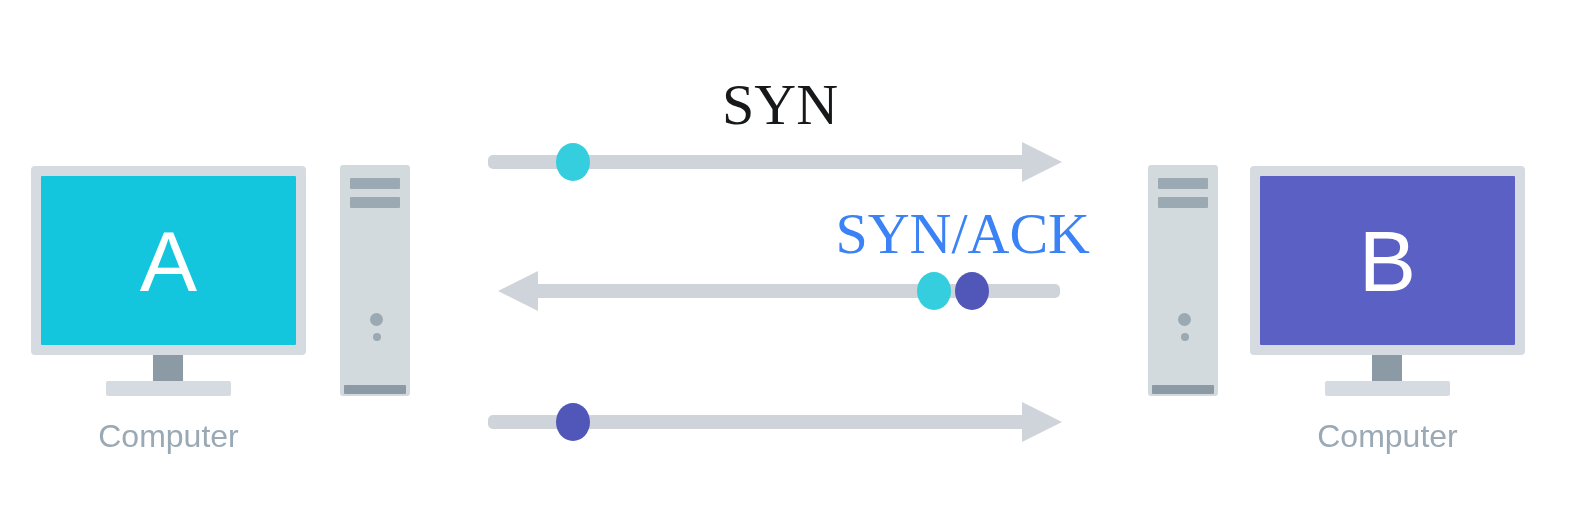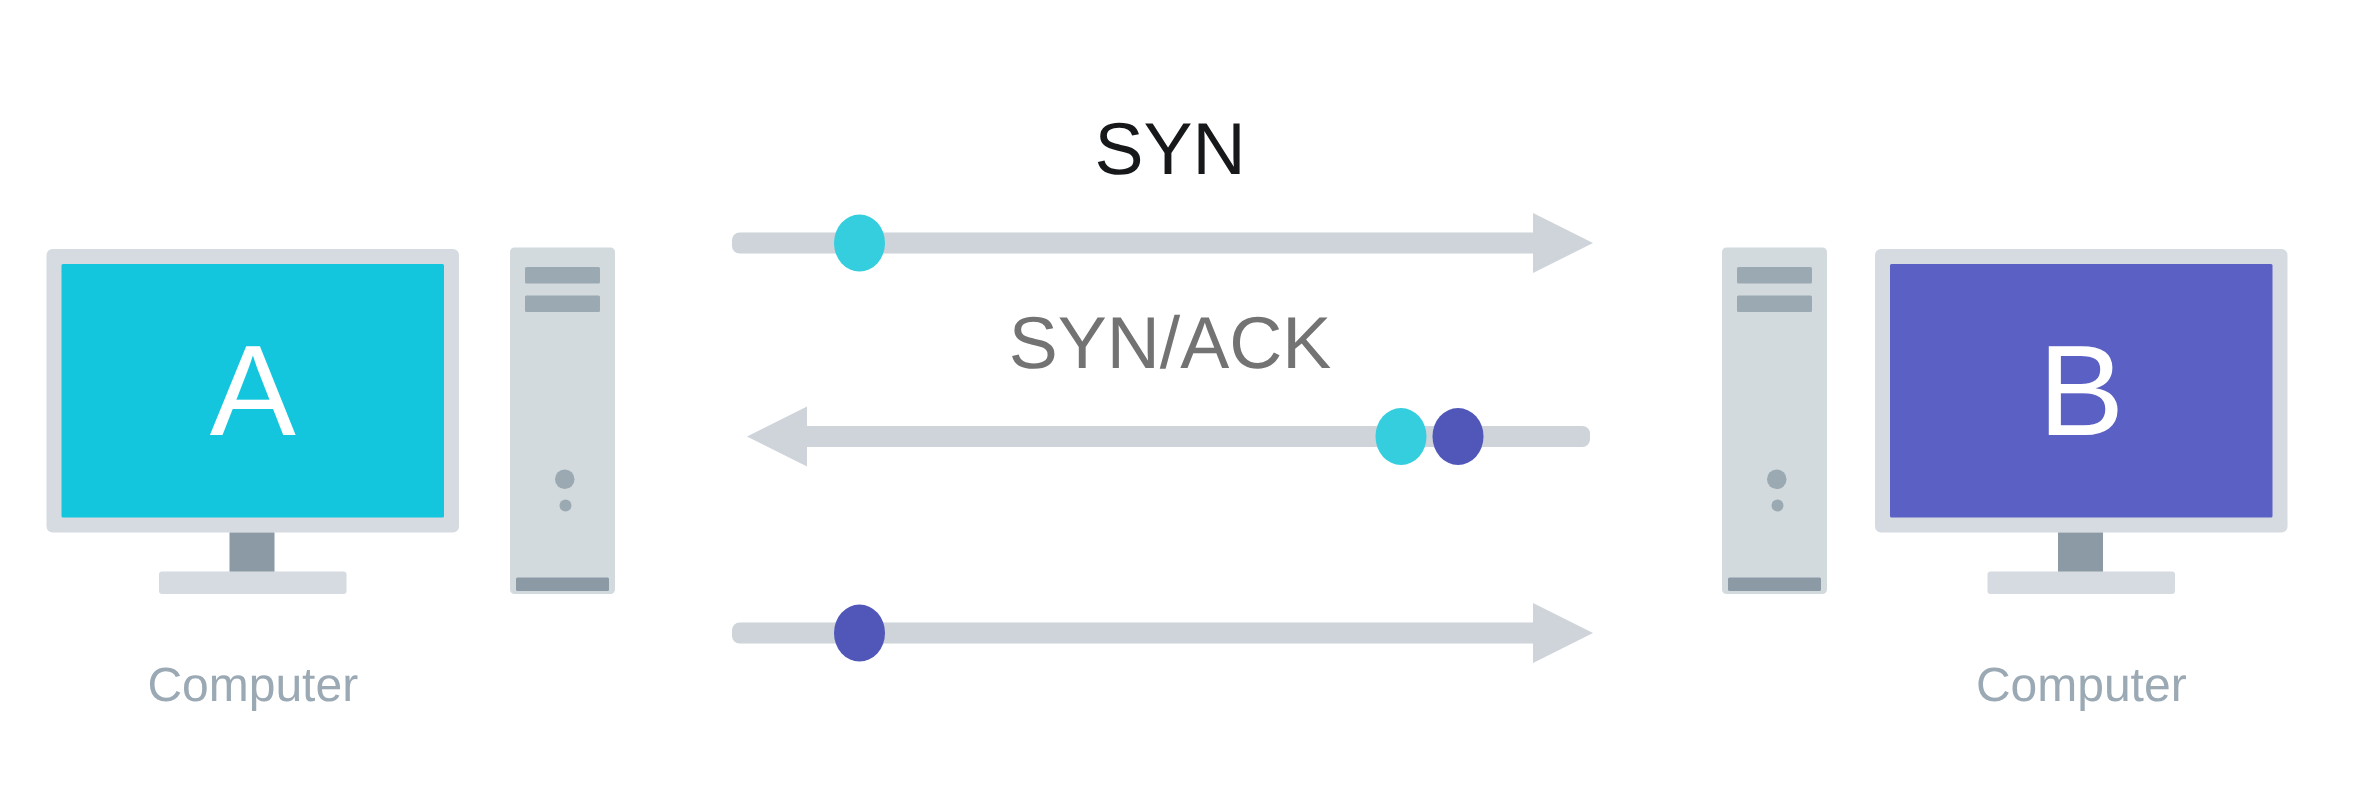--- a/index.html
+++ b/index.html
@@ -129,43 +129,42 @@
   .caption {
     position: absolute;
     top: 418px;
     width: 275px;
     text-align: center;
     color: #9aa9b4;
     font-size: 32px;
     font-weight: 400;
     font-family: "Liberation Sans", sans-serif;
     user-select: none;
-    margin-top: 20px;
   }
   .caption-left  { left: 31px; }
   .caption-right { left: 135px; }
 
   
   .msg {
     position: absolute;
     left: 470px;
     width: 620px;
     height: 110px;
   }
   .msg-label {
     position: absolute;
     top: 0;
     left: 0;
     width: 620px;
     text-align: center;
     color: #16181a;
-    font-size: 49px;
+    font-size: 58px;
     font-weight: 400;
     line-height: 1;
-    font-family: Liberation Sans, sans-serif;
+    font-family: Liberation Serif, serif;
     user-select: none;
   }
   .msg-svg {
     position: absolute;
     top: 62px;
     left: 0;
   }
 </style>
 </head>
 <body>
@@ -199,21 +198,21 @@
 
       <rect x="18" y="17" width="545" height="14" rx="5" fill="#ced4da"></rect>
 
       <path d="M 552 4 L 592 24 L 552 44 Z" fill="#ced4da"></path>
 
       <ellipse cx="103" cy="24" rx="17" ry="19" fill="#34cede"></ellipse>
     </svg>
   </div>
 
   <div class="msg" style="top:205px;">
-    <div class="msg-label" style="color: #737373;">SYN/ACK</div>
+    <div class="msg-label" style="color: #3b82f6; text-align: right;">SYN/ACK</div>
     <svg class="msg-svg" width="620" height="48" viewBox="0 0 620 48">
 
       <rect x="58" y="17" width="532" height="14" rx="5" fill="#ced4da"></rect>
 
       <path d="M 68 4 L 28 24 L 68 44 Z" fill="#ced4da"></path>
 
       <ellipse cx="464" cy="24" rx="17" ry="19" fill="#34cede"></ellipse>
       <ellipse cx="502" cy="24" rx="17" ry="19" fill="#5057b8"></ellipse>
     </svg>
   </div>

